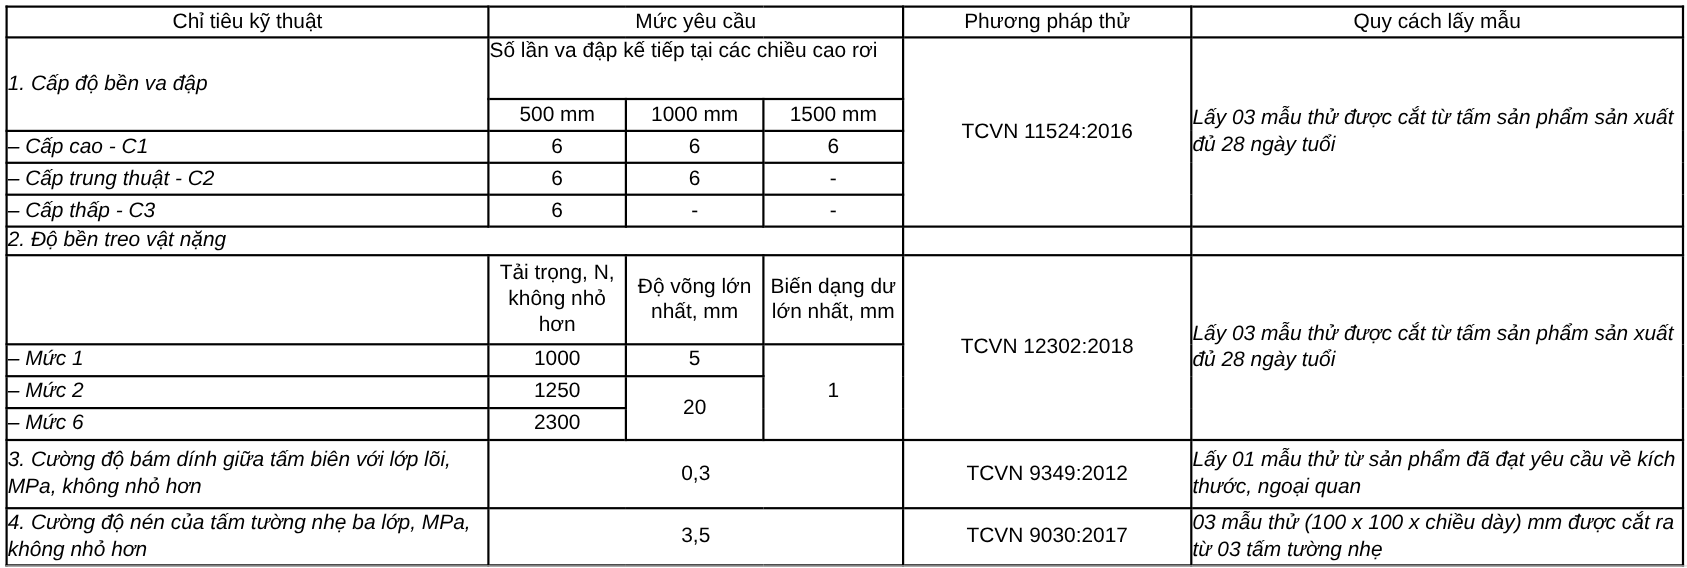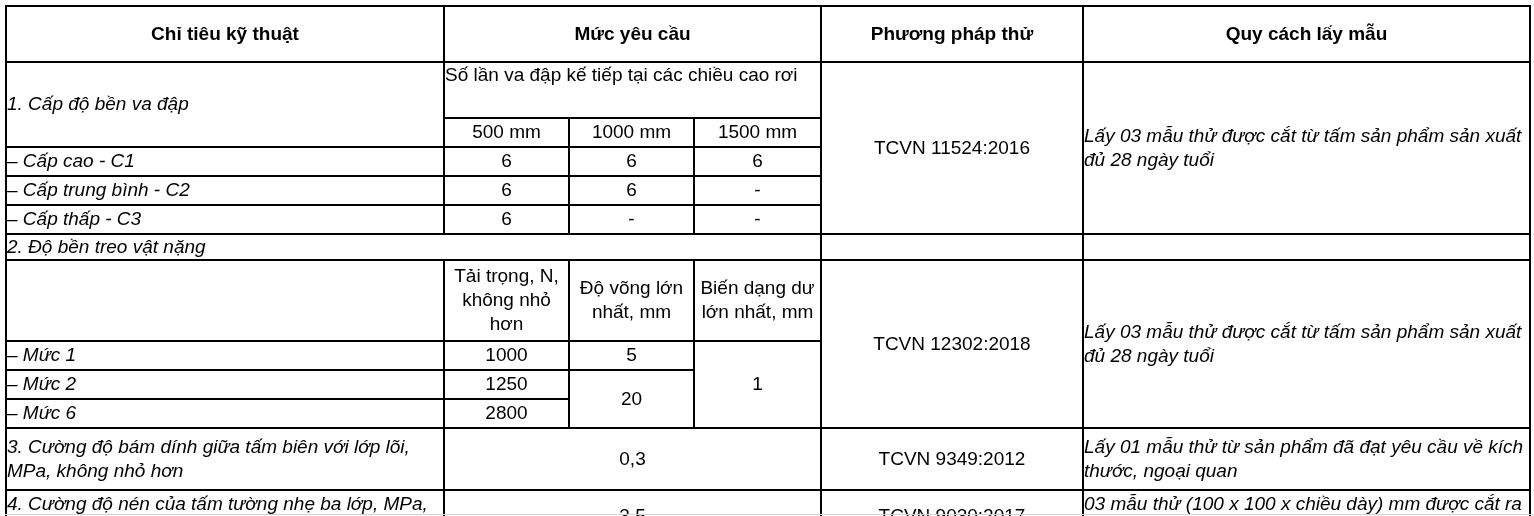--- a/index.html
+++ b/index.html
@@ -9,21 +9,21 @@
   }
   table.spec{
     position:absolute;left:5px;top:5px;width:1524px;
     border-collapse:collapse;table-layout:fixed;
   }
   table.spec th, table.spec td{
     border:2px solid #000000;
     font-size:19px;line-height:1.25;padding:0;overflow:hidden;
     word-wrap:break-word;
   }
-  table.spec th{font-weight:bold;text-align:center;vertical-align:middle;padding:15px 2px;}
+  table.spec th{font-weight:normal;text-align:center;vertical-align:middle;padding:1px 2px;}
   td.c{text-align:center;vertical-align:middle;padding:1px 2px;}
   td.l{text-align:left;vertical-align:middle;padding:2px 4px;font-style:italic;}
   td.tl{text-align:left;vertical-align:top;padding:2px 4px;}
   .gridline-stub{
     position:absolute;left:5px;top:514px;width:1529px;height:1px;
     background:#d4d4d4;
   }
 </style>
 </head>
 <body>
@@ -61,21 +61,21 @@
     </tr>
 
     <tr style="height:29px">
       <td class="l">– Cấp cao - C1</td>
       <td class="c">6</td>
       <td class="c">6</td>
       <td class="c">6</td>
     </tr>
 
     <tr style="height:29px">
-      <td class="l">– Cấp trung bình - C2</td>
+      <td class="l">– Cấp trung thuật - C2</td>
       <td class="c">6</td>
       <td class="c">6</td>
       <td class="c">-</td>
     </tr>
 
     <tr style="height:29px">
       <td class="l">– Cấp thấp - C3</td>
       <td class="c">6</td>
       <td class="c">-</td>
       <td class="c">-</td>
@@ -104,21 +104,21 @@
     </tr>
 
     <tr style="height:29px">
       <td class="l">– Mức 2</td>
       <td class="c">1250</td>
       <td rowspan="2" class="c">20</td>
     </tr>
 
     <tr style="height:29px">
       <td class="l">– Mức 6</td>
-      <td class="c">2800</td>
+      <td class="c">2300</td>
     </tr>
 
     <tr style="height:62px">
       <td class="l">3. Cường độ bám dính giữa tấm biên với lớp lõi, MPa, không nhỏ hơn</td>
       <td colspan="3" class="c">0,3</td>
       <td class="c">TCVN 9349:2012</td>
       <td class="l">Lấy 01 mẫu thử từ sản phẩm đã đạt yêu cầu về kích thước, ngoại quan</td>
     </tr>
 
     <tr style="height:52px">

